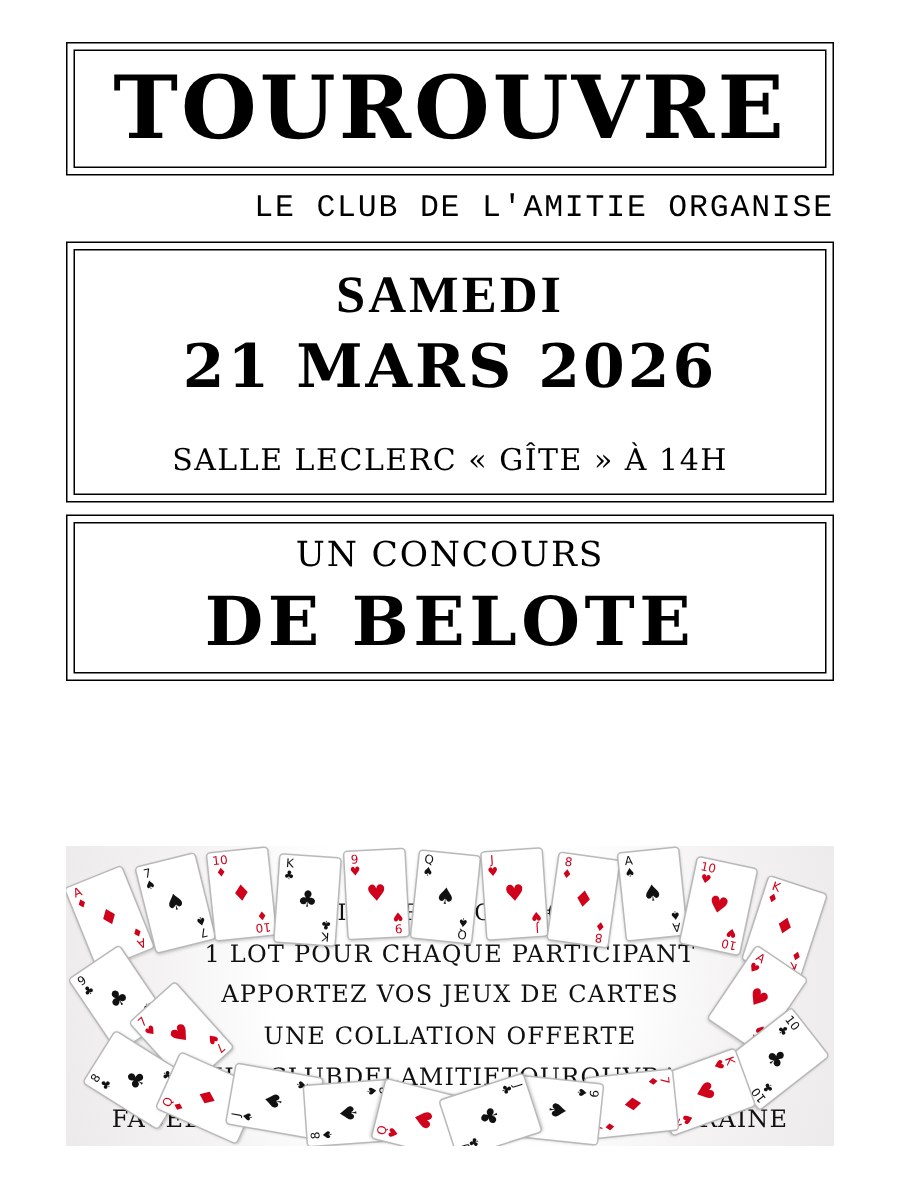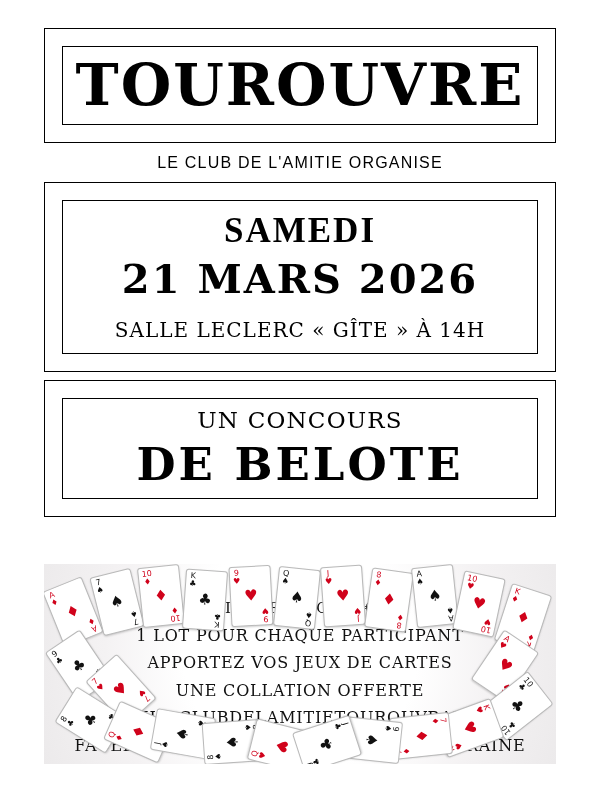--- a/index.html
+++ b/index.html
@@ -21,21 +21,21 @@
     left: 0; top: 0;
     width: 600px;
     height: 800px;
     box-sizing: border-box;
     padding: 28px 44px 0 44px;
   }
 
   
   .frame {
     border: 1px solid #000;
-    padding: 17px;
+    padding: 4px;
     background: #fff;
     box-sizing: border-box;
   }
   .frame > .inner {
     border: 1px solid #000;
     box-sizing: border-box;
     padding: 8px 10px;
     text-align: center;
   }
 
@@ -43,44 +43,44 @@
     font-family: "DejaVu Serif", serif;
     font-weight: 700;
     font-size: 58px;
     letter-spacing: 2px;
     line-height: 1.05;
     text-transform: uppercase;
     white-space: nowrap;
   }
 
   .subtitle-line {
-    text-align: center;
-    font-size: 16px;
+    text-align: right;
+    font-size: 21px;
     letter-spacing: 1.2px;
     text-transform: uppercase;
     margin: 11px 0 10px 0;
-    font-family: Liberation Sans, sans-serif;
+    font-family: Liberation Mono, monospace;
   }
 
   .big-line-1 {
     font-size: 35px;
     font-weight: 700;
     letter-spacing: 2px;
     text-transform: uppercase;
     line-height: 1.25;
     margin-bottom: 2px;
     font-family: Liberation Serif, serif;
   }
   .big-line-2 {
     font-size: 40px;
     font-weight: 700;
     letter-spacing: 2px;
     text-transform: uppercase;
     line-height: 1.2;
-    margin-bottom: 12px;
+    margin-bottom: 22px;
   }
   .med-line {
     font-size: 20px;
     letter-spacing: 1px;
     text-transform: uppercase;
     line-height: 1.5;
     text-align: center;
   }
 
   .spacer-8 { height: 8px; }

